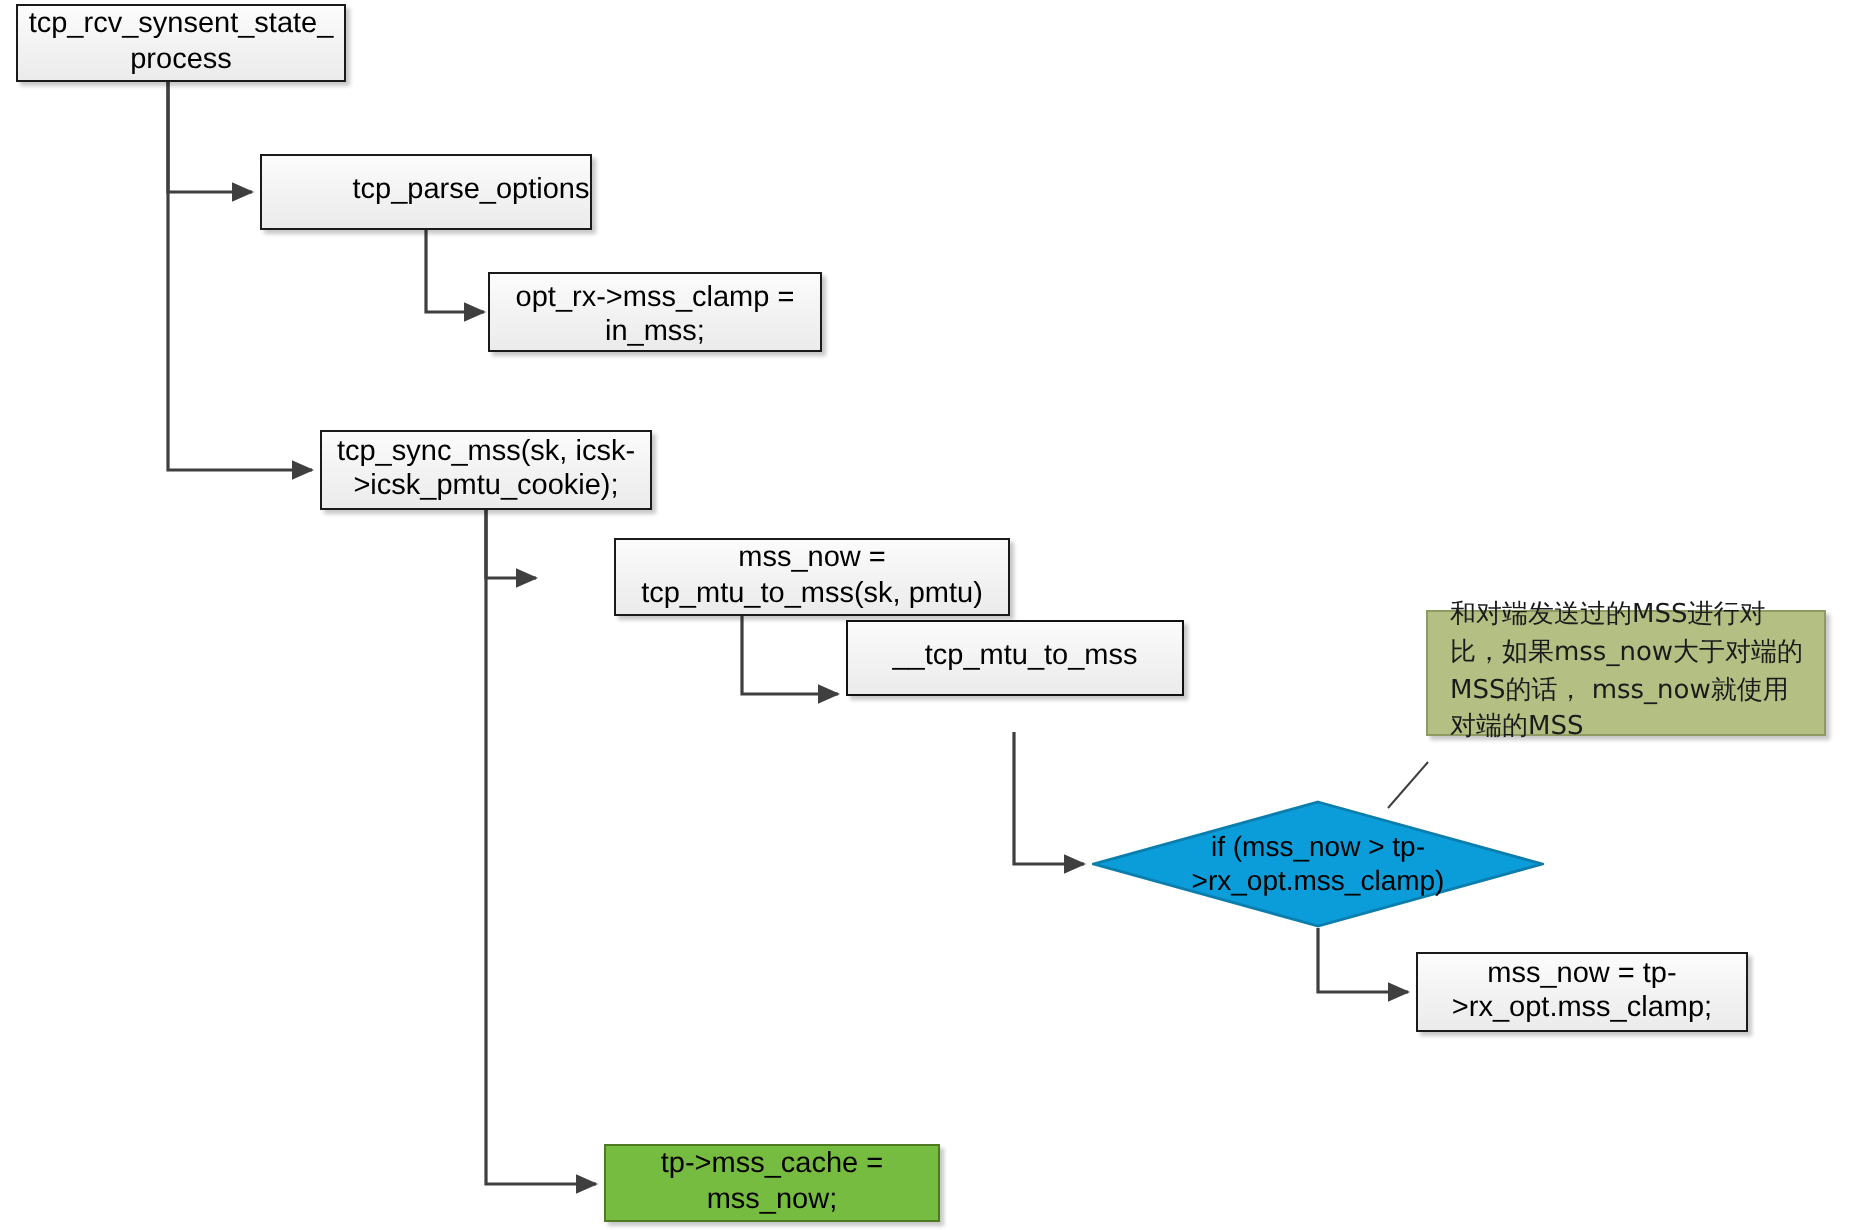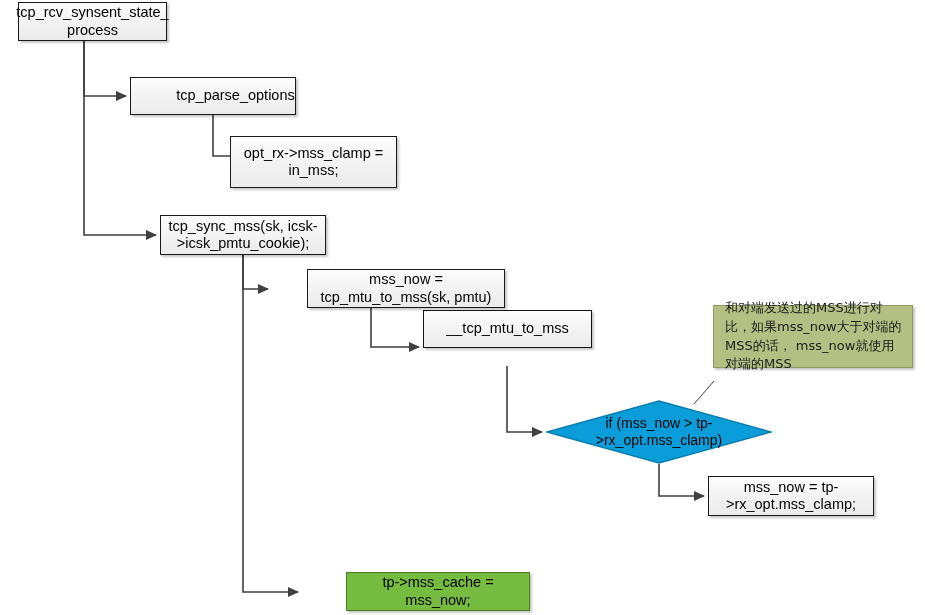--- a/index.html
+++ b/index.html
@@ -102,33 +102,33 @@
         <polyline points="84,41 84,235 156,235" fill="none" stroke="#3f3f3f" stroke-width="1.6" marker-end="url(#arrowhead)"></polyline>
         <polyline points="243,255 243,289 268,289" fill="none" stroke="#3f3f3f" stroke-width="1.6" marker-end="url(#arrowhead)"></polyline>
         <polyline points="371,308 371,347 419,347" fill="none" stroke="#3f3f3f" stroke-width="1.6" marker-end="url(#arrowhead)"></polyline>
         <polyline points="507,366 507,432 542,432" fill="none" stroke="#3f3f3f" stroke-width="1.6" marker-end="url(#arrowhead)"></polyline>
         <polyline points="659,464 659,496 704,496" fill="none" stroke="#3f3f3f" stroke-width="1.6" marker-end="url(#arrowhead)"></polyline>
         <polyline points="243,255 243,592 298,592" fill="none" stroke="#3f3f3f" stroke-width="1.6" marker-end="url(#arrowhead)"></polyline>
         <polyline points="714,381 694,404" fill="none" stroke="#3f3f3f" stroke-width="1"></polyline>
       </g>
   </svg>
   <div id="node-layer">
-      <div class="node node-proc" style="left: 18px; top: 2px; width: 149px; height: 39px;"><span class="label">tcp_rcv_synsent_state_
+      <div class="node node-proc" style="left: 8px; top: 2px; width: 165px; height: 39px;"><span class="label">tcp_rcv_synsent_state_
 process</span></div>
       <div class="node node-proc" style="left: 130px; top: 77px; width: 166px; height: 38px; padding-left: 45px;"><span class="label">tcp_parse_options</span></div>
-      <div class="node node-proc" style="left: 230px; top: 136px; width: 167px; height: 52px;"><span class="label">opt_rx-&gt;mss_clamp =
+      <div class="node node-proc" style="left: 244px; top: 136px; width: 167px; height: 40px; align-items: flex-end;"><span class="label">opt_rx-&gt;mss_clamp =
 in_mss;</span></div>
       <div class="node node-proc" style="left: 160px; top: 215px; width: 166px; height: 40px;"><span class="label">tcp_sync_mss(sk, icsk-
 &gt;icsk_pmtu_cookie);</span></div>
       <div class="node node-proc" style="left: 272px; top: 269px; width: 198px; height: 39px; margin-left: 35px;"><span class="label">mss_now =
 tcp_mtu_to_mss(sk, pmtu)</span></div>
       <div class="node node-proc node-proc-dark" style="left: 423px; top: 310px; width: 169px; height: 38px;"><span class="label">__tcp_mtu_to_mss</span></div>
       <div class="node node-decision" style="left: 546px; top: 400px; width: 226px; height: 64px;"><svg class="diamond-shape" viewBox="0 0 226 64" preserveAspectRatio="none">
           <polygon points="113,1 225,32 113,63 1,32" fill="#0b9dd9" stroke="#0b7ead" stroke-width="1.4"></polygon>
         </svg><span class="label">if (mss_now &gt; tp-
 &gt;rx_opt.mss_clamp)</span></div>
       <div class="node node-proc" style="left: 708px; top: 476px; width: 166px; height: 40px;"><span class="label">mss_now = tp-
 &gt;rx_opt.mss_clamp;</span></div>
-      <div class="node node-green" style="left: 302px; top: 572px; width: 184px; height: 39px; margin-left: 44px;"><span class="label">tp-&gt;mss_cache =
+      <div class="node node-green" style="left: 302px; top: 572px; width: 168px; height: 39px;"><span class="label">tp-&gt;mss_cache =
 mss_now;</span></div>
       <div class="node node-note" style="left: 713px; top: 305px; width: 200px; height: 63px;"><span class="label">和对端发送过的MSS进行对比，如果mss_now大于对端的MSS的话， mss_now就使用对端的MSS</span></div>
     </div>
 </div>
 
 </body></html>

